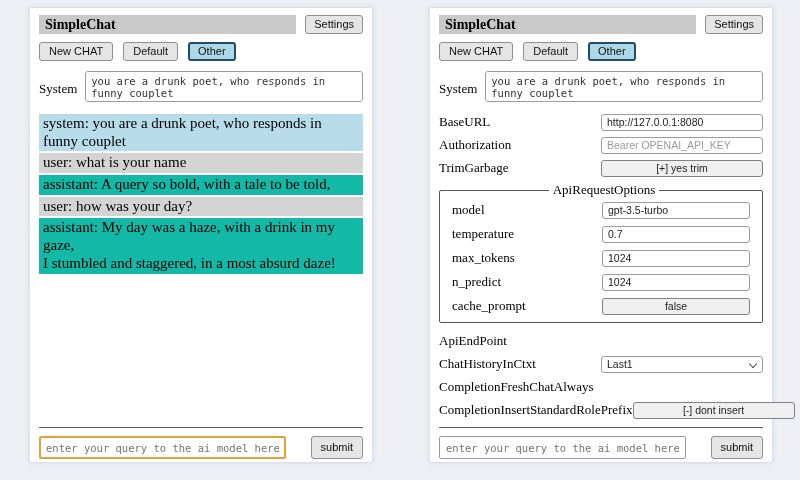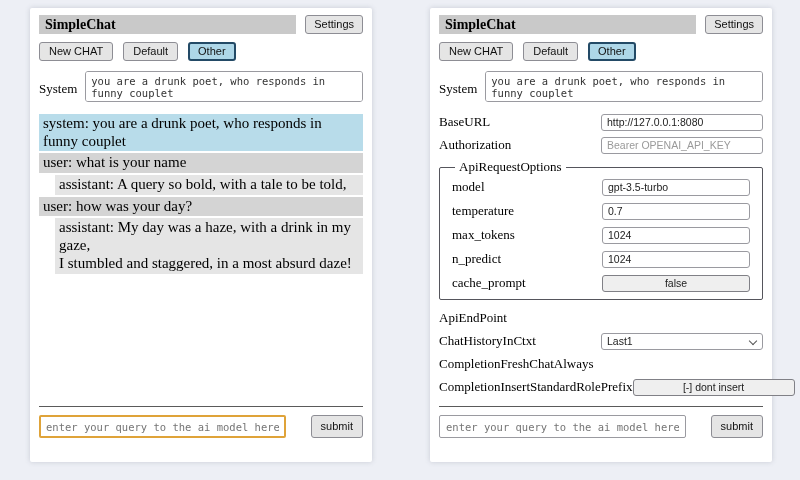--- a/index.html
+++ b/index.html
@@ -11,21 +11,21 @@
     display:flex;
     padding:8px 28px 10px 30px;
     gap:58px;
     overflow:hidden;
   }
   .panel {
     width:342px; height:454px;
     background:#ffffff;
     border-radius:2px;
     box-shadow:0 0 5px rgba(90,100,120,.25);
-    padding:7px 9px 24px 9px;
+    padding:7px 9px 3px 9px;
     display:flex; flex-direction:column;
   }
   
   .hdr { display:flex; align-items:stretch; gap:9px; margin-bottom:8px; }
   .titlebar {
     flex:1; background:#c9c9c9;
     font-size:14px; font-weight:bold; color:#000;
     padding:2px 6px; line-height:15px;
   }
   .btn {
@@ -56,21 +56,21 @@
     padding:3px 5px; outline:none;
   }
   
   .chatlog { margin-top:3px; }
   .msg {
     font-size:15px; line-height:1.18;
     padding:1px 4px; margin:0 0 2px 0; color:#000;
   }
   .msg.system    { background:#b8dcea; }
   .msg.user      { background:#d4d4d4; }
-  .msg.assistant { background:#e5e5e5;margin-left:16px; }
+  .msg.assistant { background:#14b8a6; }
   
   .composer { margin-top:auto; }
   .composer hr { border:none; border-top:1px solid #5a5a5a; margin:0 0 8px 0; }
   .composer-row { display:flex; gap:25px; align-items:stretch; }
   .query-input {
     flex:1;
     font-family:"DejaVu Sans Mono", monospace;
     font-size:10.5px; color:#444;
     border:1px solid #9a9aa0; border-radius:2px;
     padding:4px 6px; outline:none; background:#fff;
@@ -109,21 +109,21 @@
     font-size:10.5px; color:#222;
     background:#efefef;
     border:1px solid #808086; border-radius:3px;
     padding:0; cursor:pointer;
   }
   fieldset.aro {
     border:1px solid #55555c; border-radius:2px;
     margin:1px 0 9px 0;
     padding:3px 12px 1px 12px;
   }
-  fieldset.aro legend { font-size:13px; padding:0 4px; margin-left:3px; }
+  fieldset.aro legend { font-size:13px; padding:0 4px; margin-left:3px;text-align:center; }
   fieldset.aro .srow { grid-template-columns:1fr 148px; margin-bottom:6px; }
 </style>
 </head>
 <body>
 
 <section class="panel">
   <div class="hdr">
     <div class="titlebar">SimpleChat</div>
     <button class="btn">Settings</button>
   </div>
@@ -169,20 +169,24 @@
 
   <div style="margin-top:2px;">
     <div class="srow">
       <span>BaseURL</span>
       <span class="ctrl"><input type="text" spellcheck="false" value="http://127.0.0.1:8080" style=""></span>
     </div>
     <div class="srow">
       <span>Authorization</span>
       <span class="ctrl"><input type="text" spellcheck="false" placeholder="Bearer OPENAI_API_KEY" style=""></span>
     </div>
+    <div class="srow">
+      <span>TrimGarbage</span>
+      <span class="ctrl"><button class="toggle-btn">[+] yes trim</button></span>
+    </div>
 
     <fieldset class="aro">
       <legend>ApiRequestOptions</legend>
       <div class="srow">
         <span>model</span>
         <span class="ctrl"><input type="text" spellcheck="false" value="gpt-3.5-turbo" style=""></span>
       </div>
       <div class="srow">
         <span>temperature</span>
         <span class="ctrl"><input type="text" spellcheck="false" value="0.7" style=""></span>

